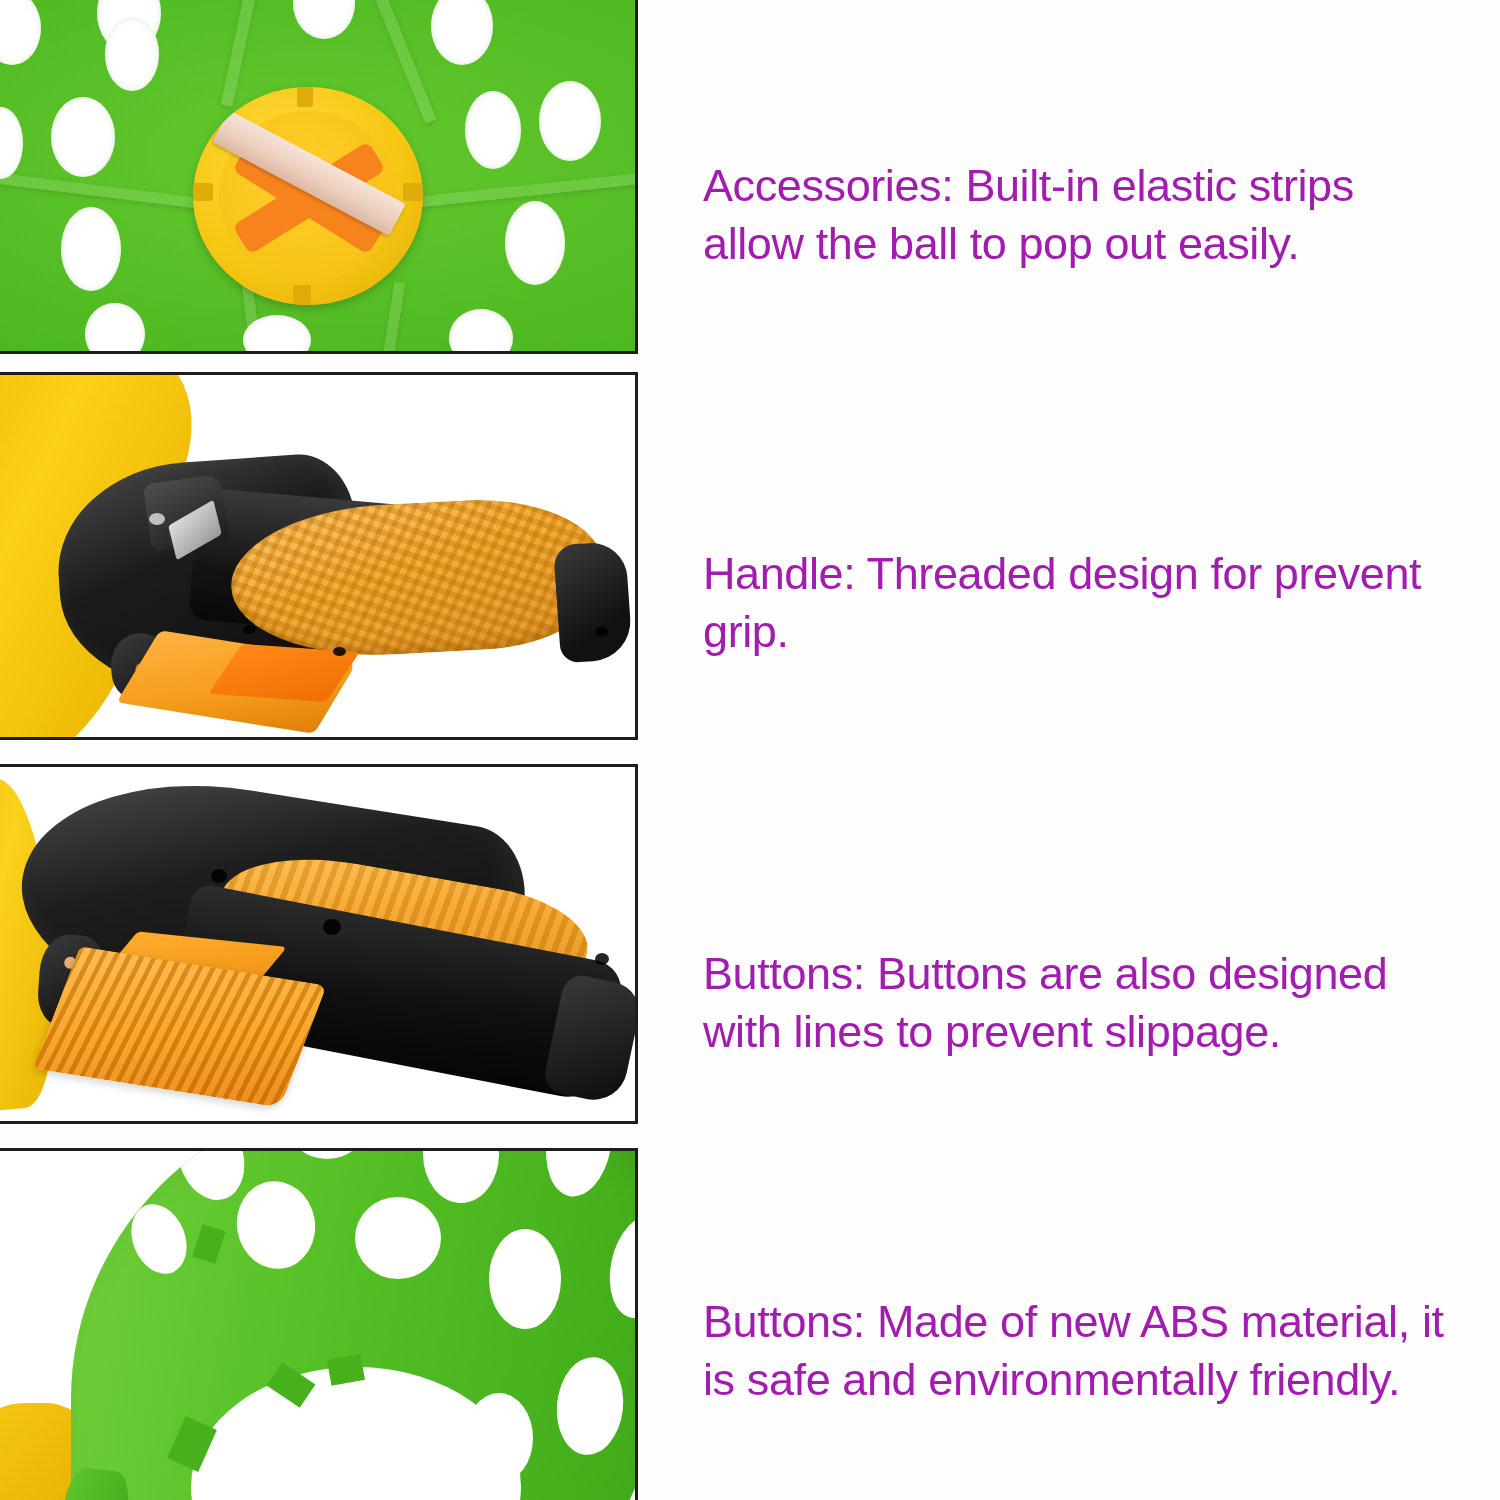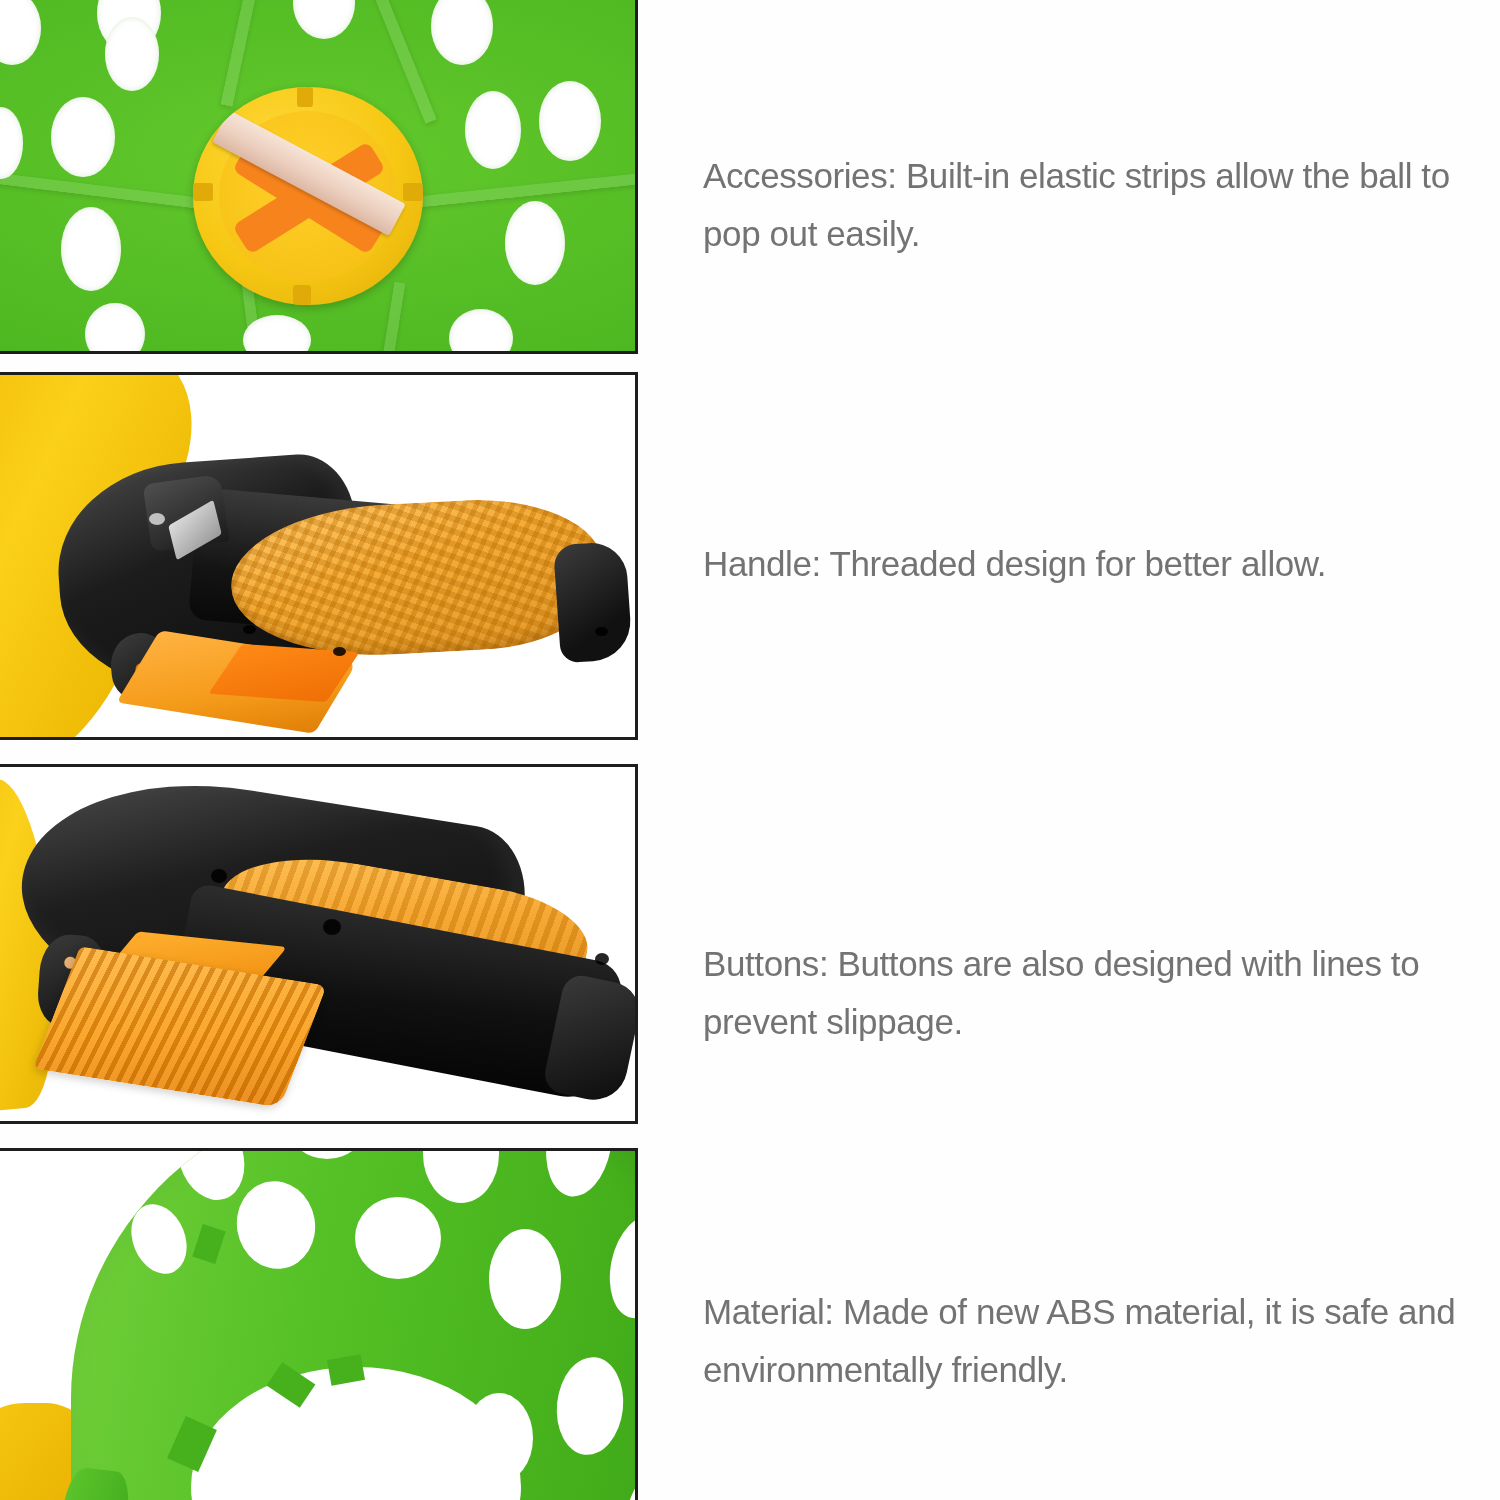--- a/index.html
+++ b/index.html
@@ -337,23 +337,23 @@
   }
 
   
   .text-col {
     position: absolute;
     left: 703px;
     width: 760px;
   }
   .feature-text {
     position: absolute;
-    font-size: 35px;
+    font-size: 45px;
     line-height: 58px;
-    color: #737373;
+    color: #a21caf;
     letter-spacing: -0.4px;
     font-family: "Liberation Sans", "DejaVu Sans", sans-serif;
     font-weight: 400;
     width: 760px;
   }
   .t1 { top: 112px; }
   .t2 { top: 500px; }
   .t3 { top: 900px; }
   .t4 { top: 1248px; }
 </style>
@@ -463,20 +463,20 @@
         <div class="p4-tooth" style="left:104px;top:336px;width:34px;height:46px;transform:rotate(24deg);"></div>
         <div class="p4-tooth" style="left:126px;top:142px;width:24px;height:34px;transform:rotate(18deg);"></div>
       </div>
       <div class="p4-stem"></div>
     </div>
   </div>
 
   <div class="text-col">
     <p class="feature-text t1">Accessories: Built-in elastic strips allow the ball to pop out easily.</p>
 
-    <p class="feature-text t2">Handle: Threaded design for better allow.</p>
+    <p class="feature-text t2">Handle: Threaded design for prevent grip.</p>
 
     <p class="feature-text t3">Buttons: Buttons are also designed with lines to prevent slippage.</p>
 
-    <p class="feature-text t4">Material: Made of new ABS material, it is safe and environmentally friendly.</p>
+    <p class="feature-text t4">Buttons: Made of new ABS material, it is safe and environmentally friendly.</p>
   </div>
 
 </div>
 
 </body></html>

